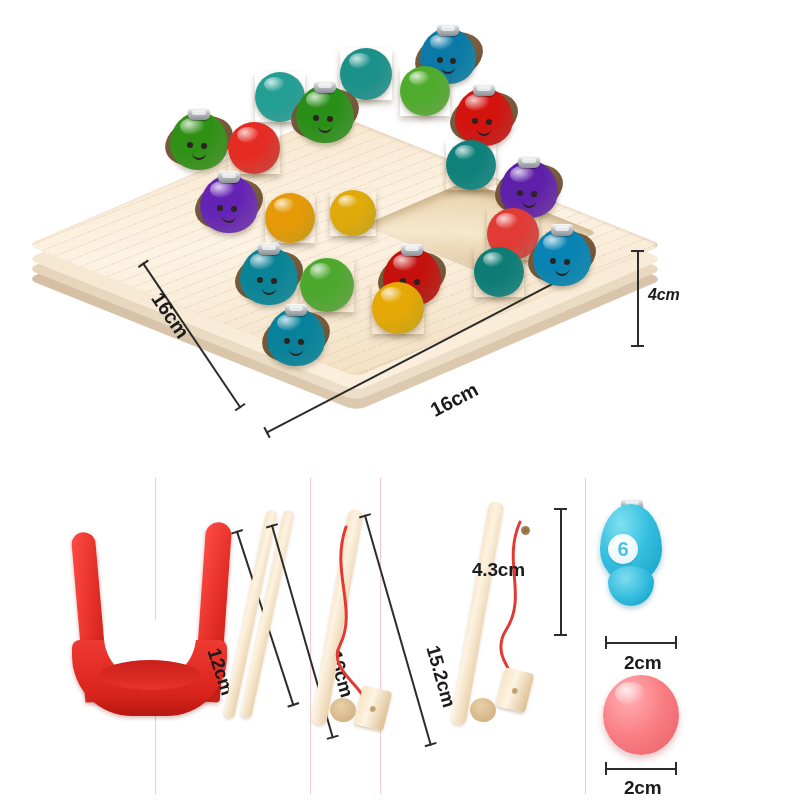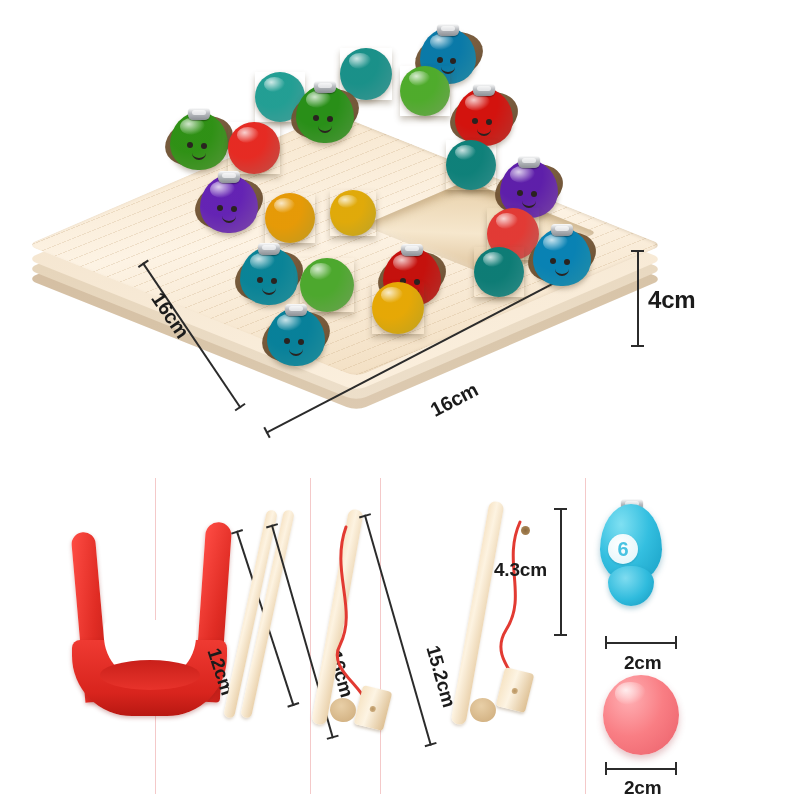--- a/index.html
+++ b/index.html
@@ -330,21 +330,21 @@
     <div class="diag" style="left:266px; top:432px; width:352px; transform:rotate(-27.5deg);">
       <div class="tick" style="left:0;"></div>
       <div class="tick" style="right:0;"></div>
     </div>
     <div class="lbl" style="left:432px; top:400px; font-size:20px; transform:rotate(-27.5deg); transform-origin:0 50%;">16cm</div>
 
     <div class="dim-line dim-v" style="left:637px; top:250px; height:97px;">
       <div class="cap-v" style="top:0;"></div>
       <div class="cap-v" style="bottom:0;"></div>
     </div>
-    <div class="lbl" style="left:648px; top:286px; font-size:24px;">4cm</div>
+    <div class="lbl" style="left:648px; top:286px; font-size:16px;font-style:italic;">4cm</div>
   </div>
 
   <div id="stage-bot">
 
     <div class="divider" style="left:155px;"></div>
     <div class="divider" style="left:310px;"></div>
     <div class="divider" style="left:380px;"></div>
     <div class="divider" style="left:585px;"></div>
 
     <div>
@@ -404,21 +404,21 @@
       <div class="ring" style="left:32px; top:-5px;"></div>
       <div class="fish-head"></div>
       <div class="fish-foot"></div>
       <div class="fish-badge">6</div>
     </div>
 
     <div class="dim-line dim-v" style="left:560px; top:38px; height:128px;">
       <div class="cap-v" style="top:0;"></div>
       <div class="cap-v" style="bottom:0;"></div>
     </div>
-    <div class="lbl" style="left:494px; top:89px; font-size:19px;">4.3cm</div>
+    <div class="lbl" style="left:472px; top:89px; font-size:19px;">4.3cm</div>
 
     <div class="dim-line dim-h" style="left:605px; top:172px; width:72px;">
       <div class="cap-h" style="left:0;"></div>
       <div class="cap-h" style="right:0;"></div>
     </div>
     <div class="lbl" style="left:624px; top:182px; font-size:19px;">2cm</div>
 
     <div class="pink-ball" style="left:603px; top:205px;"></div>
 
     <div class="dim-line dim-h" style="left:605px; top:298px; width:72px;">

